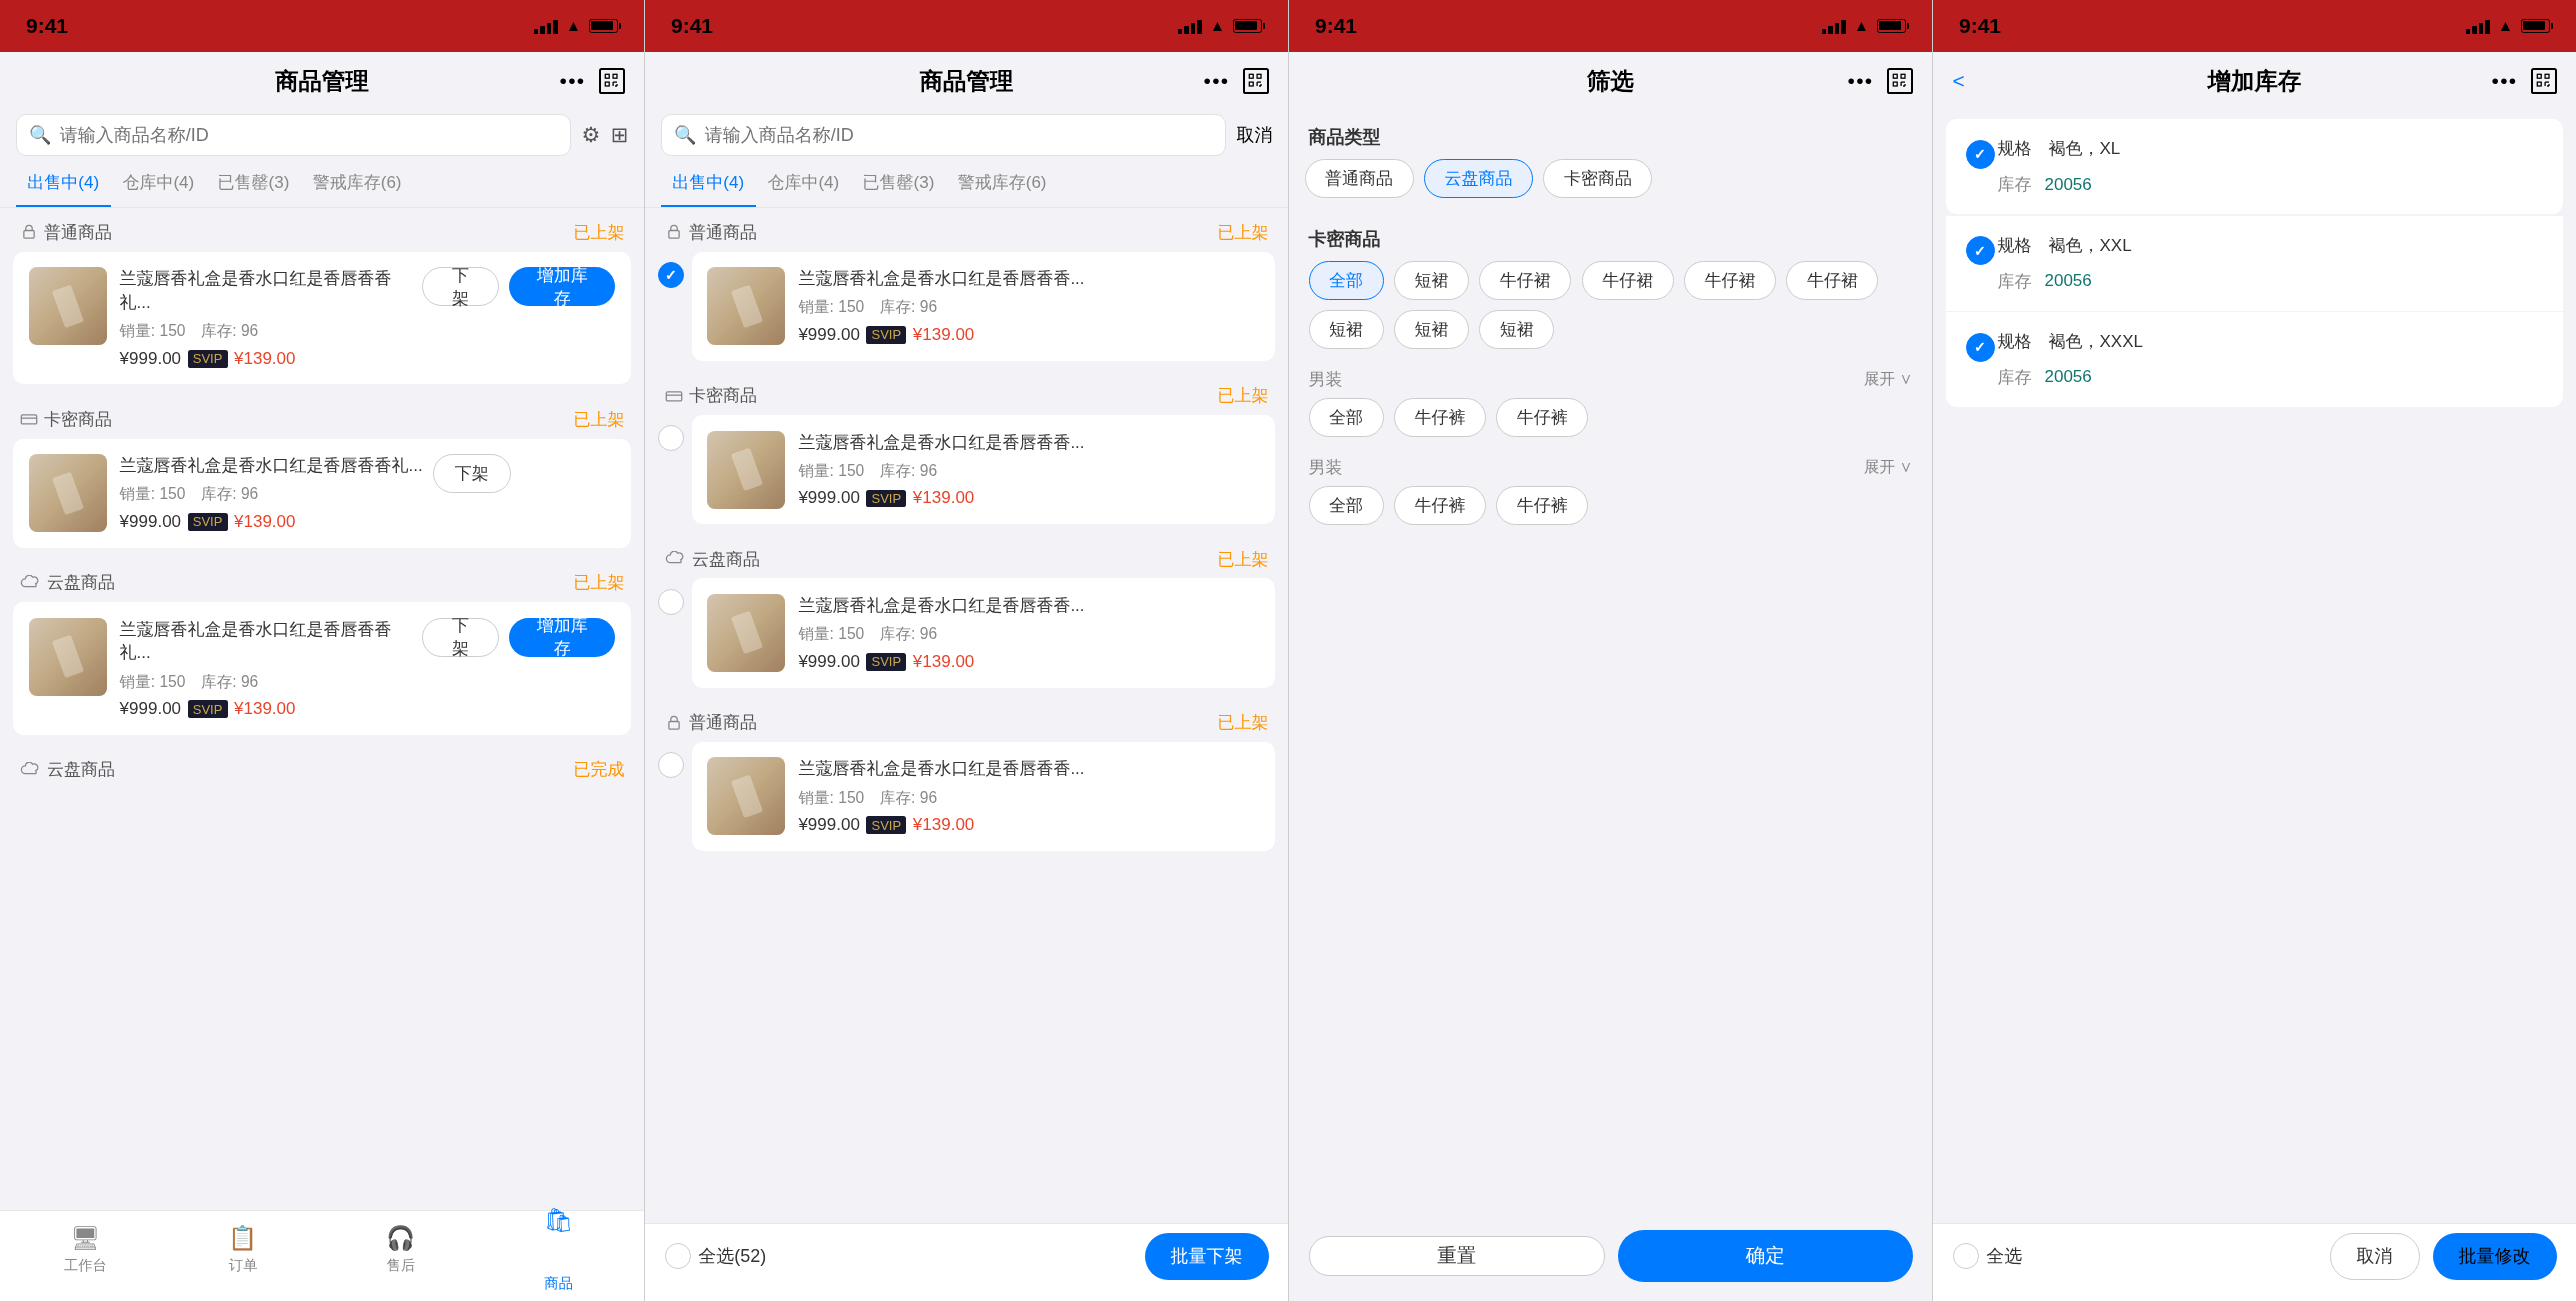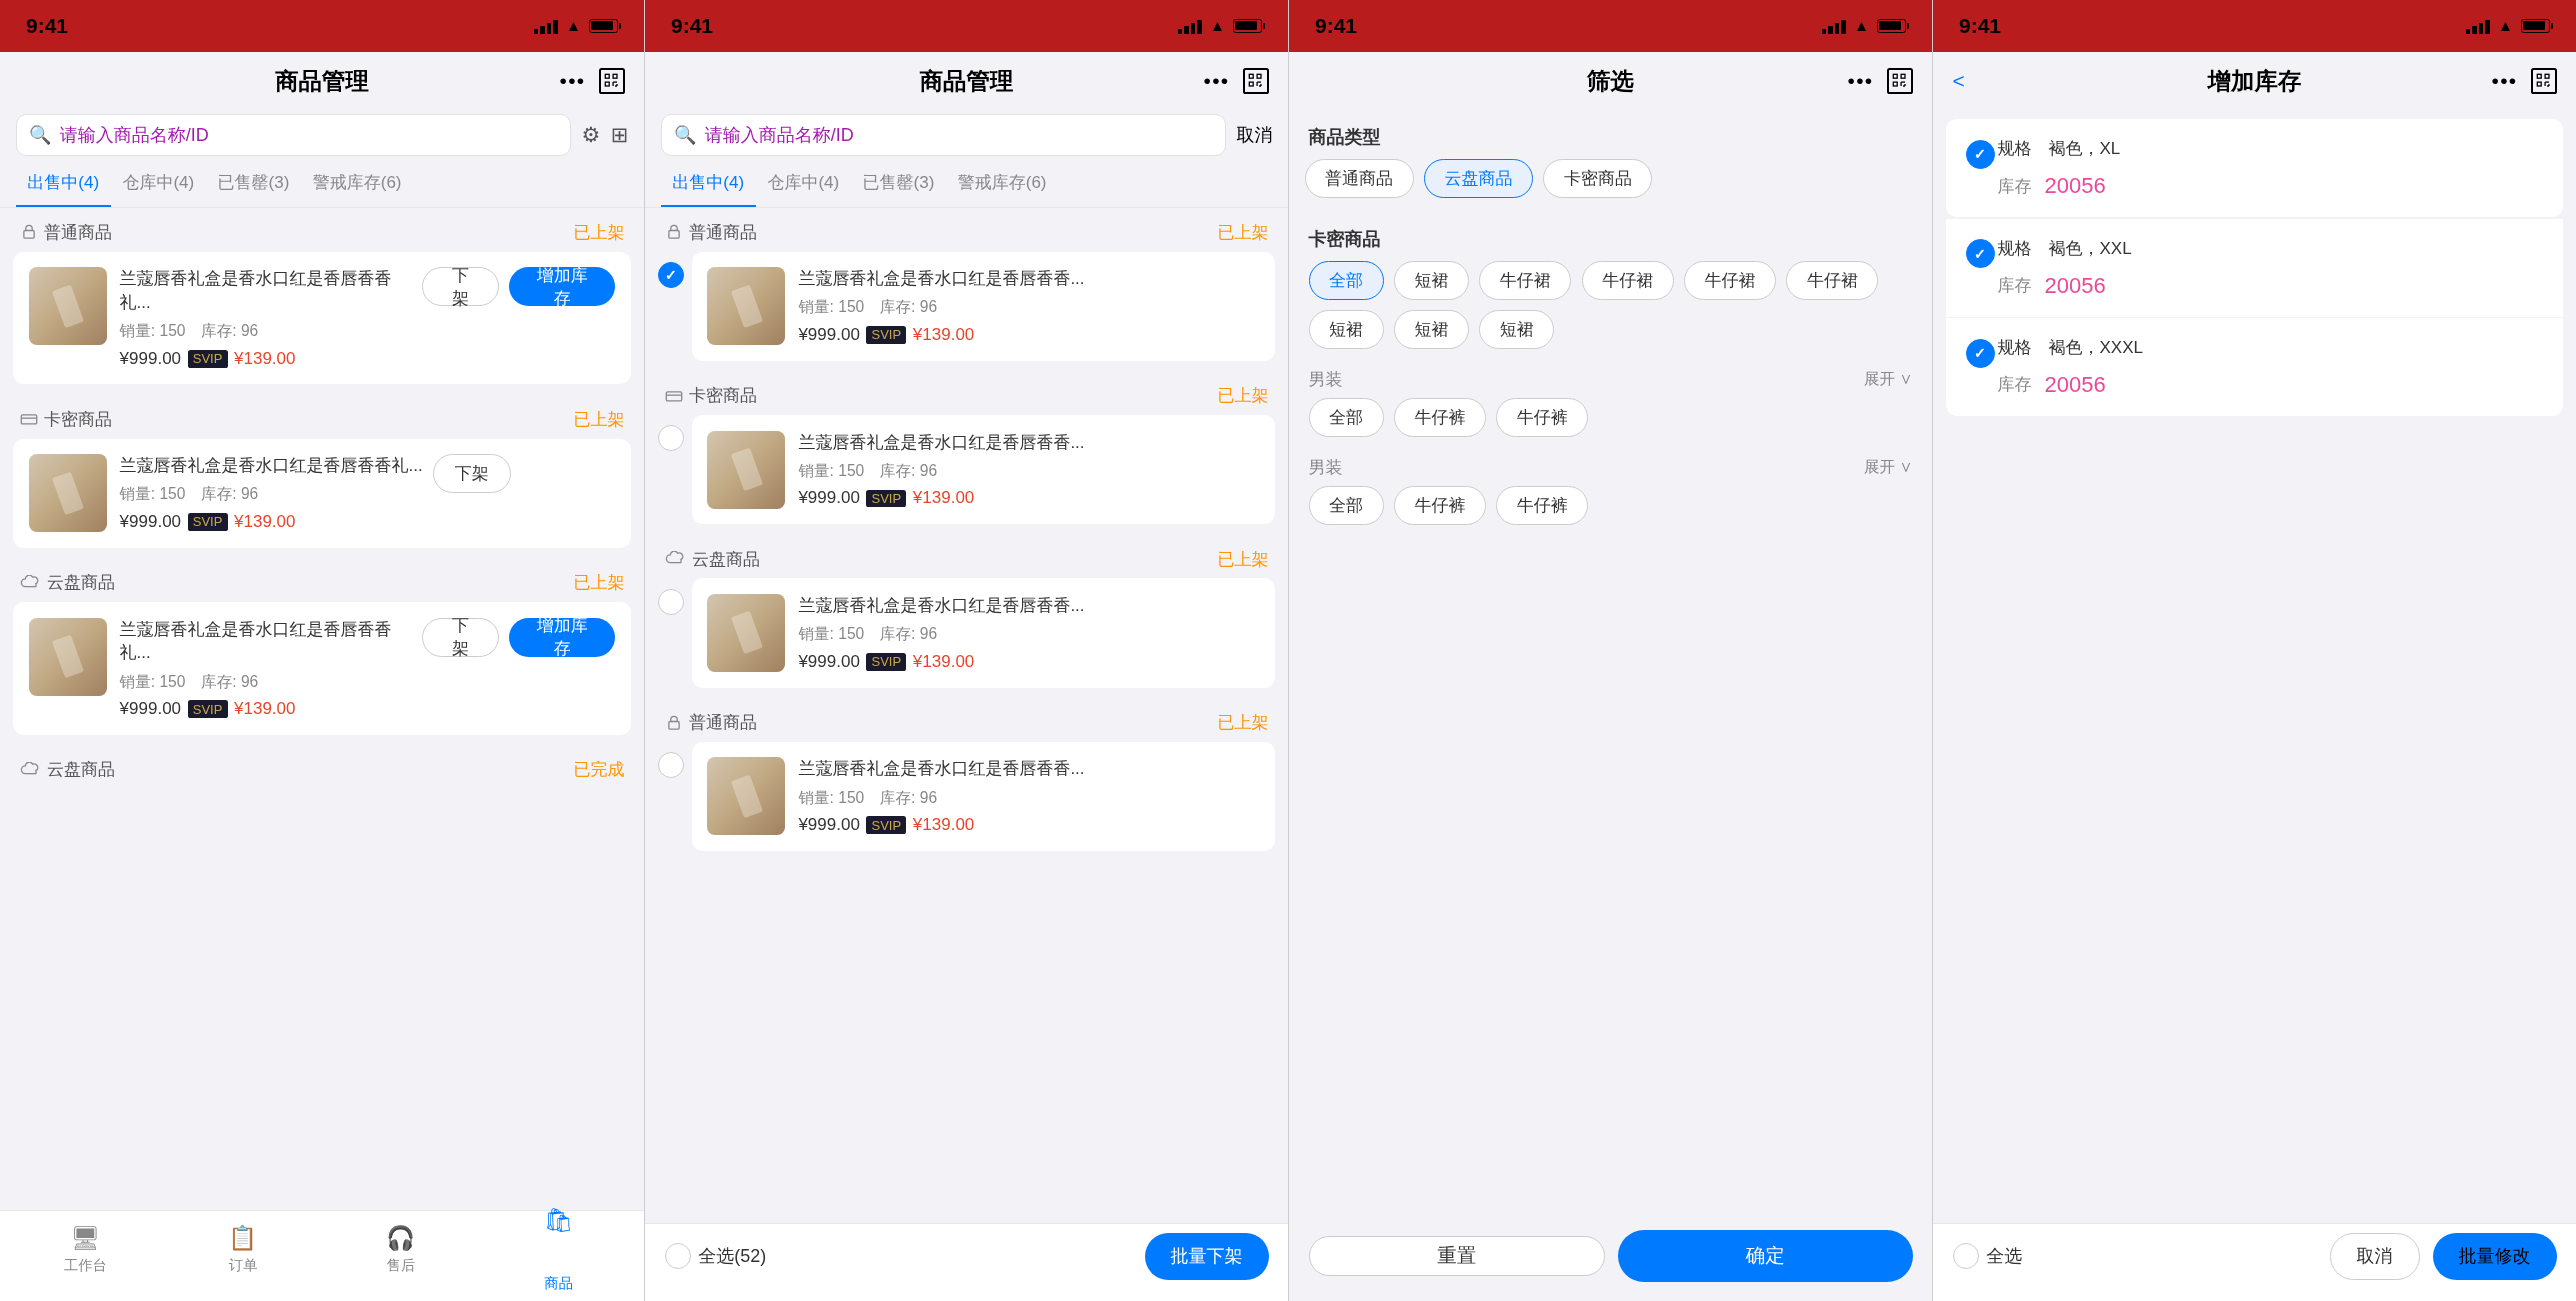--- a/index.html
+++ b/index.html
@@ -143,21 +143,21 @@
       border-radius: 10.4px;
       display: flex;
       align-items: center;
       padding: 0 13px;
       gap: 7.8px;
       border: 0.7px solid #e0e0e0;
     }
     .search-icon { font-size: 18px; color: #aaa; }
     .search-placeholder {
       font-size: 18px;
-      color: #a21caf;
+      color: #737373;
     }
     .cancel-btn {
       font-size: 18px;
       color: #000;
       white-space: nowrap;
     }
     .filter-icon {
       font-size: 21px;
       color: #555;
     }
@@ -520,22 +520,22 @@
     .inv-stock-row {
       display: flex;
       align-items: center;
       gap: 13px;
     }
     .inv-stock-label {
       font-size: 17px;
       color: #888;
     }
     .inv-stock-value {
-      font-size: 22px;
-      color: #ec4899;
+      font-size: 17px;
+      color: #0f766e;
     }
 
     .inv-bottom {
       position: absolute;
       bottom: 0;
       left: 0;
       right: 0;
       height: 78px;
       background: #fff;
       border-top: 0.7px solid #e5e5ea;

